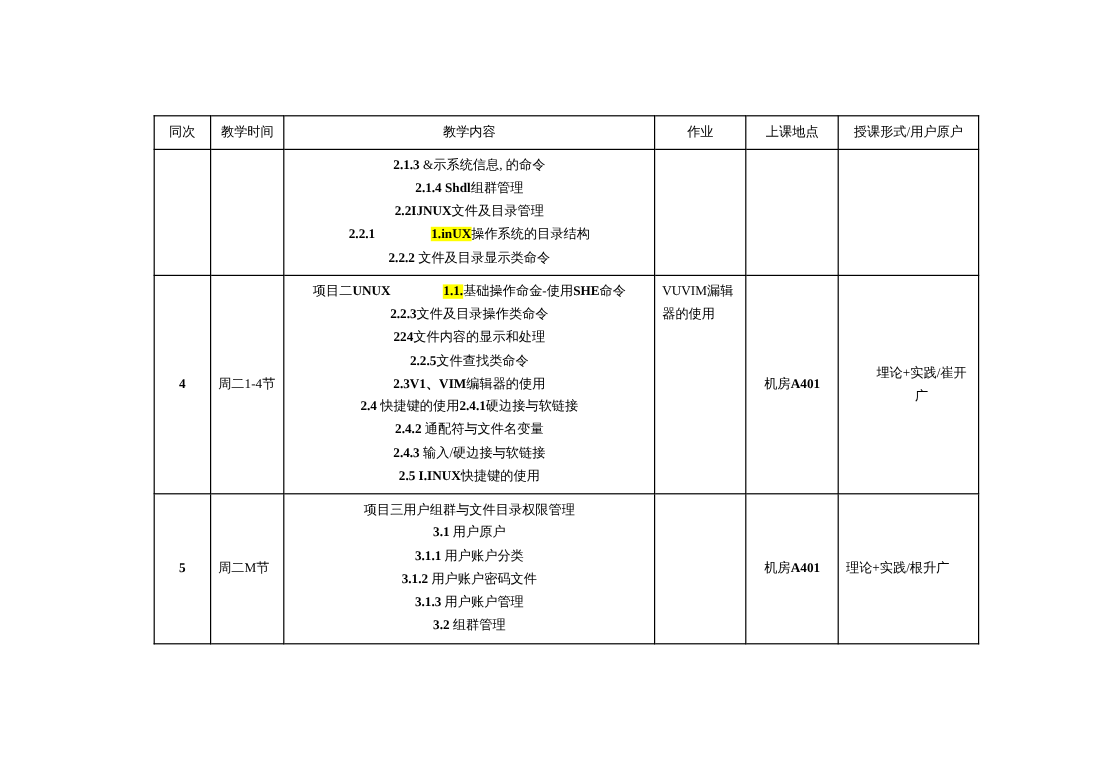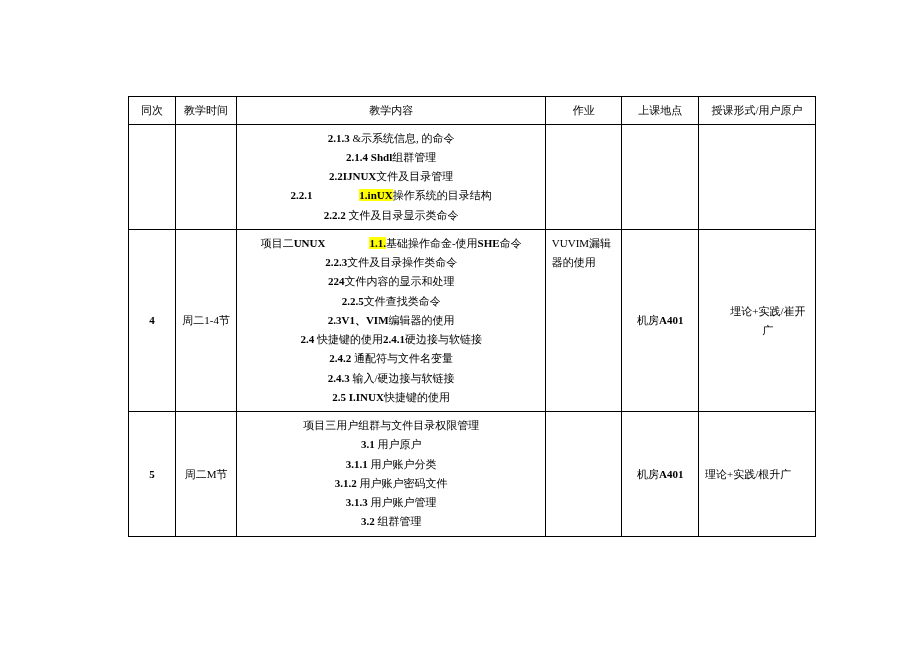--- a/index.html
+++ b/index.html
@@ -30,21 +30,21 @@
       vertical-align: middle;
       padding: 4px 6px;
       font-size: 11px;
       line-height: 1.7;
     }
     th {
       font-weight: normal;
       text-align: center;
     }
     .col-idx { width: 44px; text-align: center; }
-    .col-time { width: 58px; text-align: center; }
+    .col-time { width: 58px; }
     .col-content { width: 290px; text-align: left; }
     .col-hw { width: 72px; text-align: center; }
     .col-loc { width: 72px; text-align: center; }
     .col-form { width: 110px; text-align: center; }
     .content-cell {
       text-align: left;
       vertical-align: top;
       padding: 4px 6px;
       line-height: 1.75;
     }

